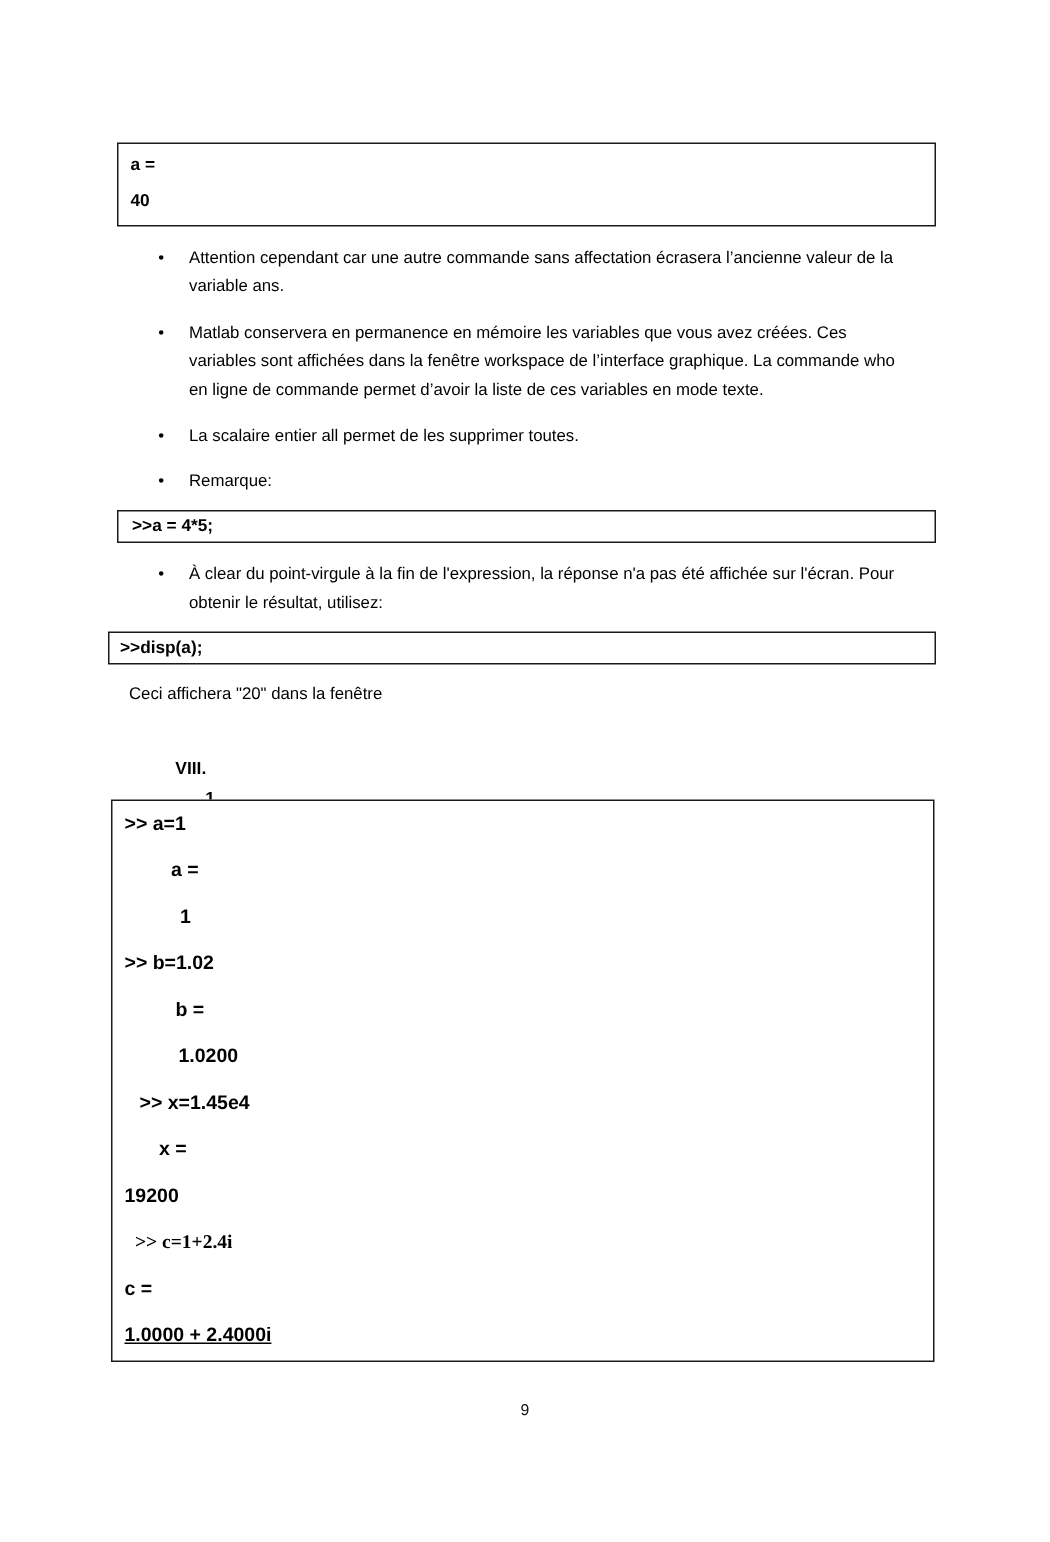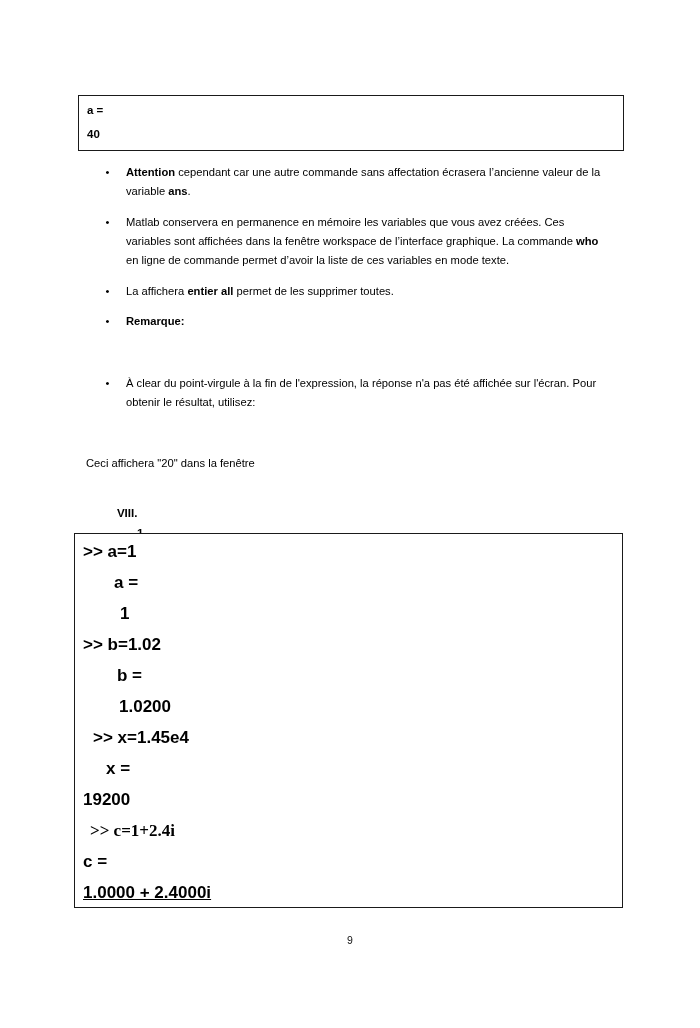--- a/index.html
+++ b/index.html
@@ -57,21 +57,21 @@
     left: 72px; top: 421px; width: 552px; height: 22px;
   }
   #box-cmd-disp .box-line { position: absolute; left: 7px; top: 4px; }
 
   
   #box-session {
     left: 74px; top: 533px; width: 549px; height: 375px;
   }
   #box-session .box-line {
     position: absolute;
-    font-size: 17px;
+    font-size: 13px;
   }
 
   
   .bullet-item {
     position: absolute;
     font-size: 11.2px;
     line-height: 19px;
     color: #000;
   }
   .bullet-mark {
@@ -81,21 +81,21 @@
     width: 9px;
     text-align: center;
     font-size: 11.2px;
     line-height: 19px;
   }
   .bullet-text {
     position: absolute;
     left: 23px;
     top: 0px;
   }
-  .bullet-text b { font-weight: bold; }
+  .bullet-text b { font-weight: normal; }
 
   
   .plain {
     position: absolute;
     font-size: 11.2px;
     line-height: 19px;
   }
 
   
   .heading {
@@ -131,34 +131,40 @@
     <span class="bullet-text" id="bullet-0-text"><b>Attention</b><span> cependant car une autre commande sans affectation écrasera l’ancienne valeur de la variable </span><b>ans</b><span>.</span></span>
   </div>
 
   <div class="bullet-item" id="bullet-1" style="left:103px; top:213px; width:500px;">
     <span class="bullet-mark">•</span>
     <span class="bullet-text" id="bullet-1-text"><span>Matlab conservera en permanence en mémoire les variables que vous avez créées. Ces variables sont affichées dans la fenêtre workspace de l’interface graphique. La commande </span><b>who</b><span> en ligne de commande permet d’avoir la liste de ces variables en mode texte.</span></span>
   </div>
 
   <div class="bullet-item" id="bullet-2" style="left:103px; top:282px; width:500px;">
     <span class="bullet-mark">•</span>
-    <span class="bullet-text" id="bullet-2-text"><span>La affichera </span><b>entier all</b><span> permet de les supprimer toutes.</span></span>
+    <span class="bullet-text" id="bullet-2-text"><span>La scalaire </span><b>entier all</b><span> permet de les supprimer toutes.</span></span>
   </div>
 
   <div class="bullet-item" id="bullet-3" style="left:103px; top:312px; width:500px;">
     <span class="bullet-mark">•</span>
     <span class="bullet-text" id="bullet-3-text"><b>Remarque:</b></span>
   </div>
 
+  <div class="box" id="box-cmd-mult">
+    <div class="box-line">&gt;&gt;a = 4*5;</div>
+  </div>
 
   <div class="bullet-item" id="bullet-semicolon" style="left:103px; top:374px; width:505px;">
     <span class="bullet-mark">•</span>
     <span class="bullet-text" id="bullet-semicolon-text"><span>À clear du point-virgule à la fin de l'expression, la réponse n'a pas été affichée sur  l'écran. Pour obtenir le résultat, utilisez:</span></span>
   </div>
 
+  <div class="box" id="box-cmd-disp">
+    <div class="box-line">&gt;&gt;disp(a);</div>
+  </div>
 
   <div class="plain" id="paragraph-display" style="left:86px; top:454px; width:460px;">Ceci affichera "20" dans la fenêtre</div>
 
   <div class="heading" id="heading-section" style="left:104px; top:486px;">
     <span>VIII.</span>
     <span style="display:inline-block; width:22px;"></span>
     <span>Les scalaire</span>
   </div>
 
   <div class="heading" id="heading-subsection" style="left:124px; top:506px;">

